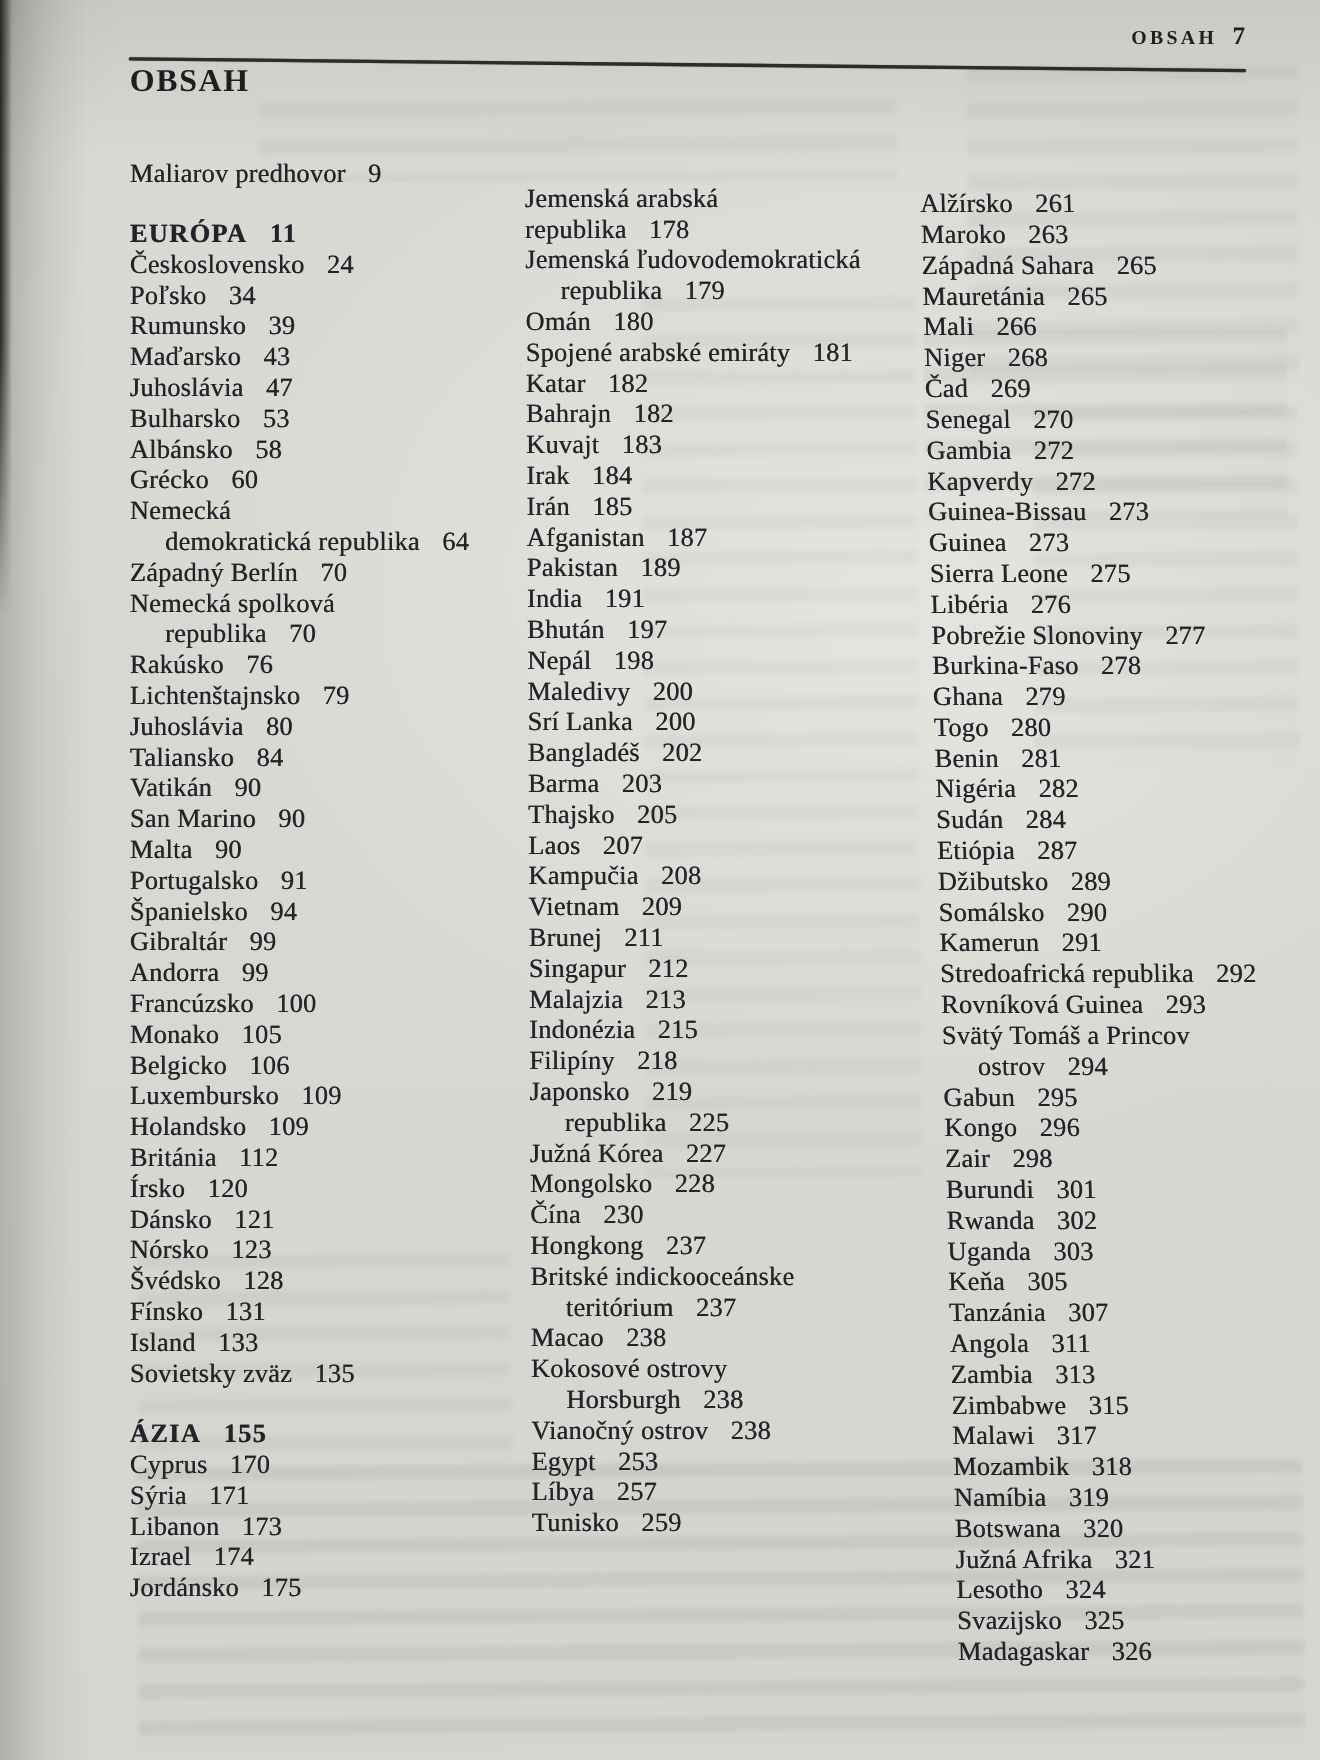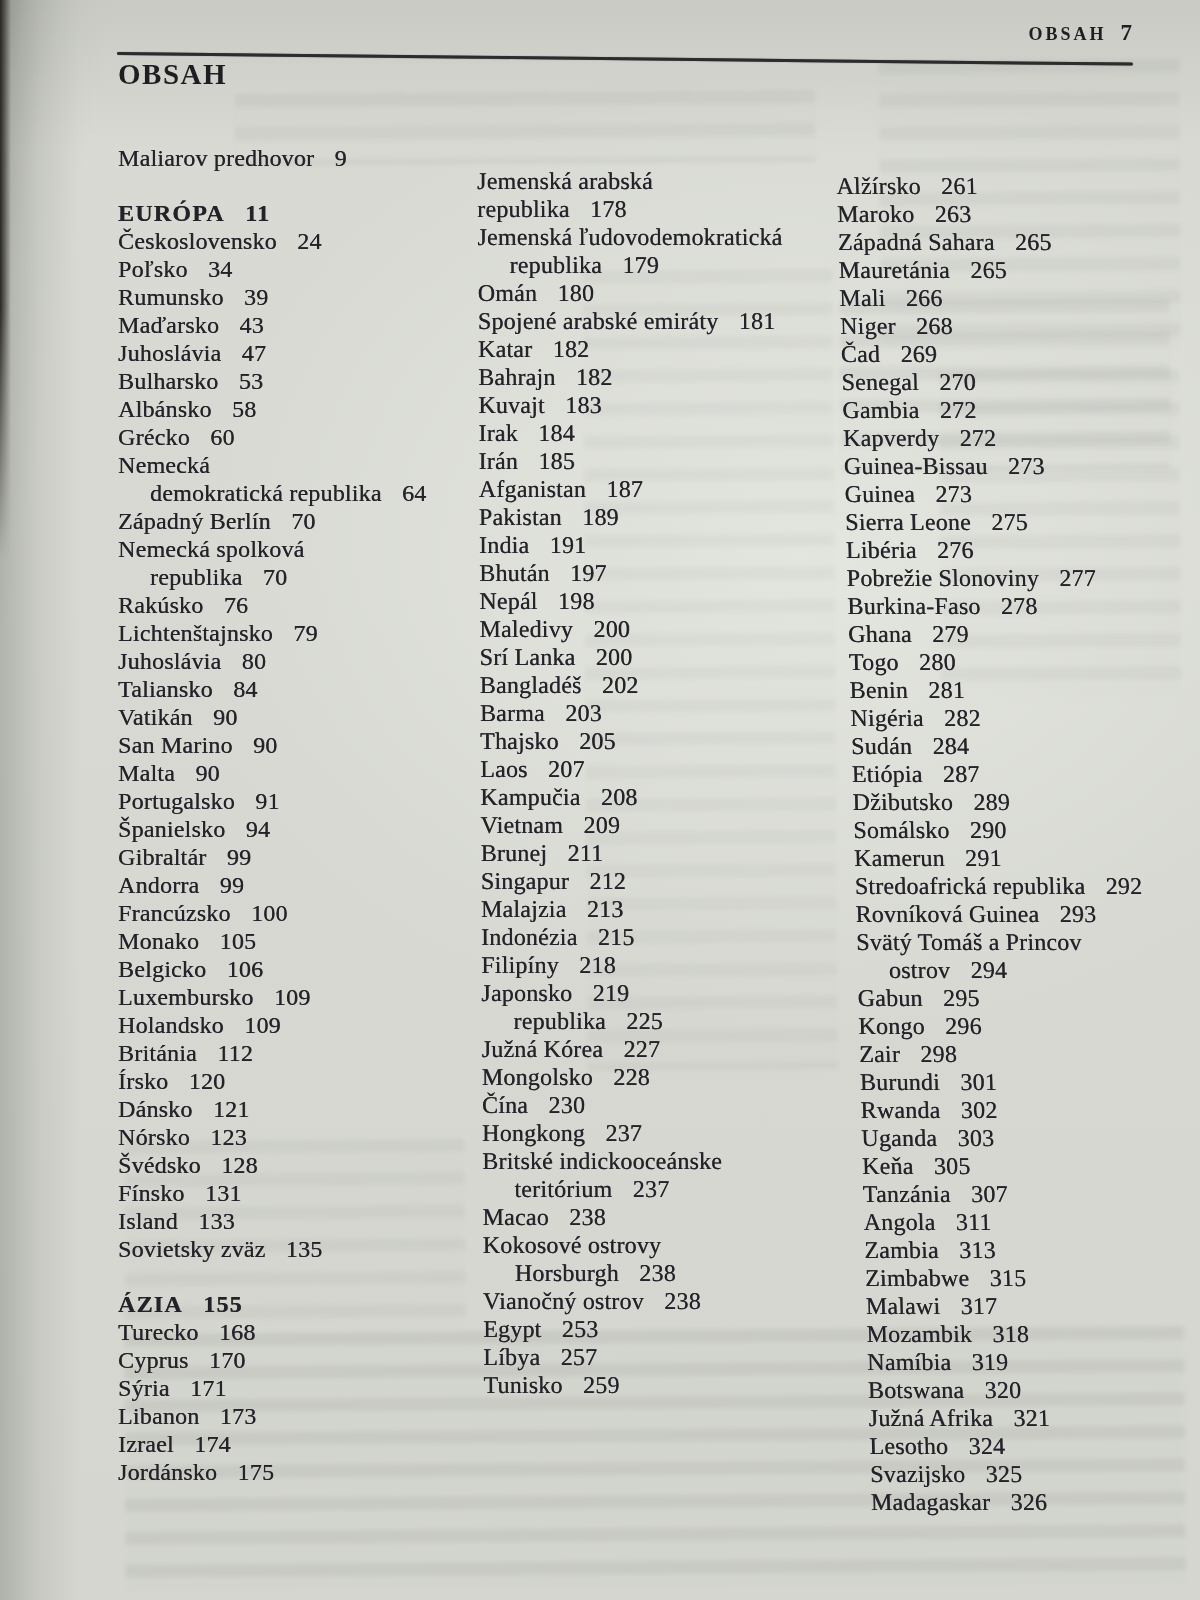--- a/index.html
+++ b/index.html
@@ -144,21 +144,20 @@
       <div class="row"><span class="lbl">Holandsko</span><span class="pg">109</span></div>
       <div class="row"><span class="lbl">Británia</span><span class="pg">112</span></div>
       <div class="row"><span class="lbl">Írsko</span><span class="pg">120</span></div>
       <div class="row"><span class="lbl">Dánsko</span><span class="pg">121</span></div>
       <div class="row"><span class="lbl">Nórsko</span><span class="pg">123</span></div>
       <div class="row"><span class="lbl">Švédsko</span><span class="pg">128</span></div>
       <div class="row"><span class="lbl">Fínsko</span><span class="pg">131</span></div>
       <div class="row"><span class="lbl">Island</span><span class="pg">133</span></div>
       <div class="row"><span class="lbl">Sovietsky zväz</span><span class="pg">135</span></div>
       <div class="row bold gap"><span class="lbl">ÁZIA</span><span class="pg">155</span></div>
-      <div class="row"><span class="lbl">Turecko</span><span class="pg">168</span></div>
       <div class="row"><span class="lbl">Cyprus</span><span class="pg">170</span></div>
       <div class="row"><span class="lbl">Sýria</span><span class="pg">171</span></div>
       <div class="row"><span class="lbl">Libanon</span><span class="pg">173</span></div>
       <div class="row"><span class="lbl">Izrael</span><span class="pg">174</span></div>
       <div class="row"><span class="lbl">Jordánsko</span><span class="pg">175</span></div>
     </div>
   <div class="col col2">
       <div class="row"><span class="lbl">Jemenská arabská</span></div>
       <div class="row"><span class="lbl">republika</span><span class="pg">178</span></div>
       <div class="row"><span class="lbl">Jemenská ľudovodemokratická</span></div>

